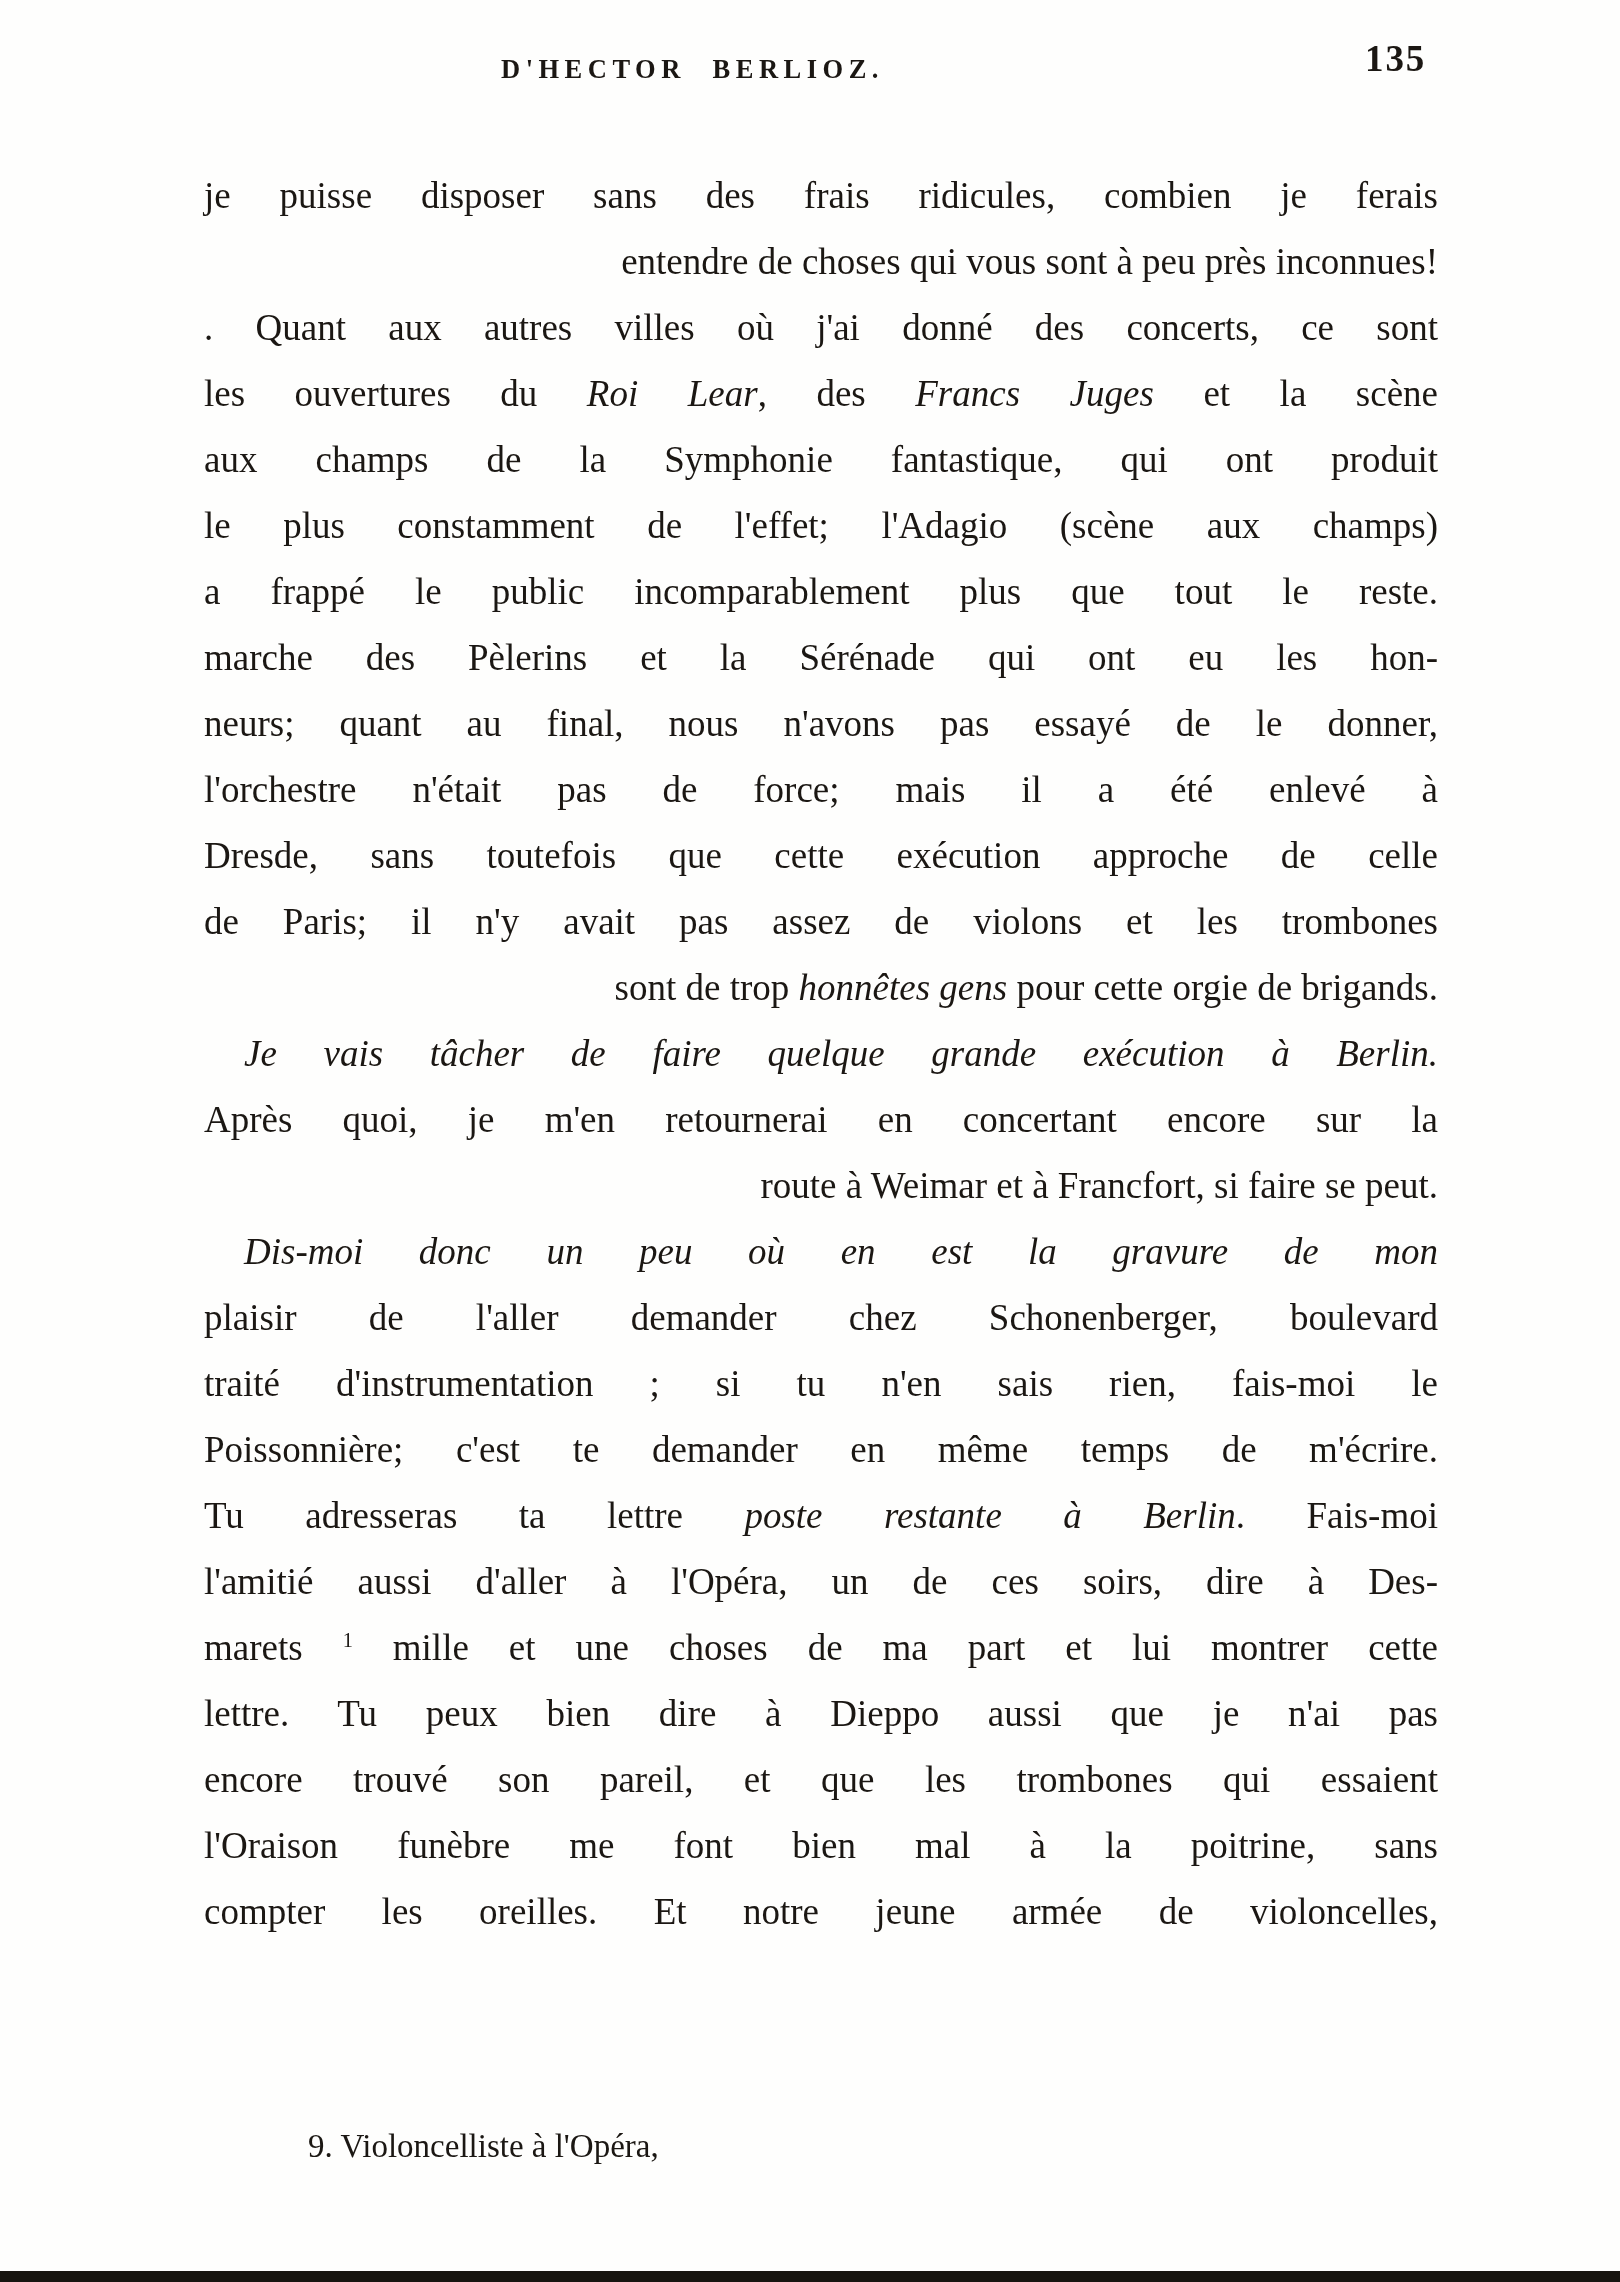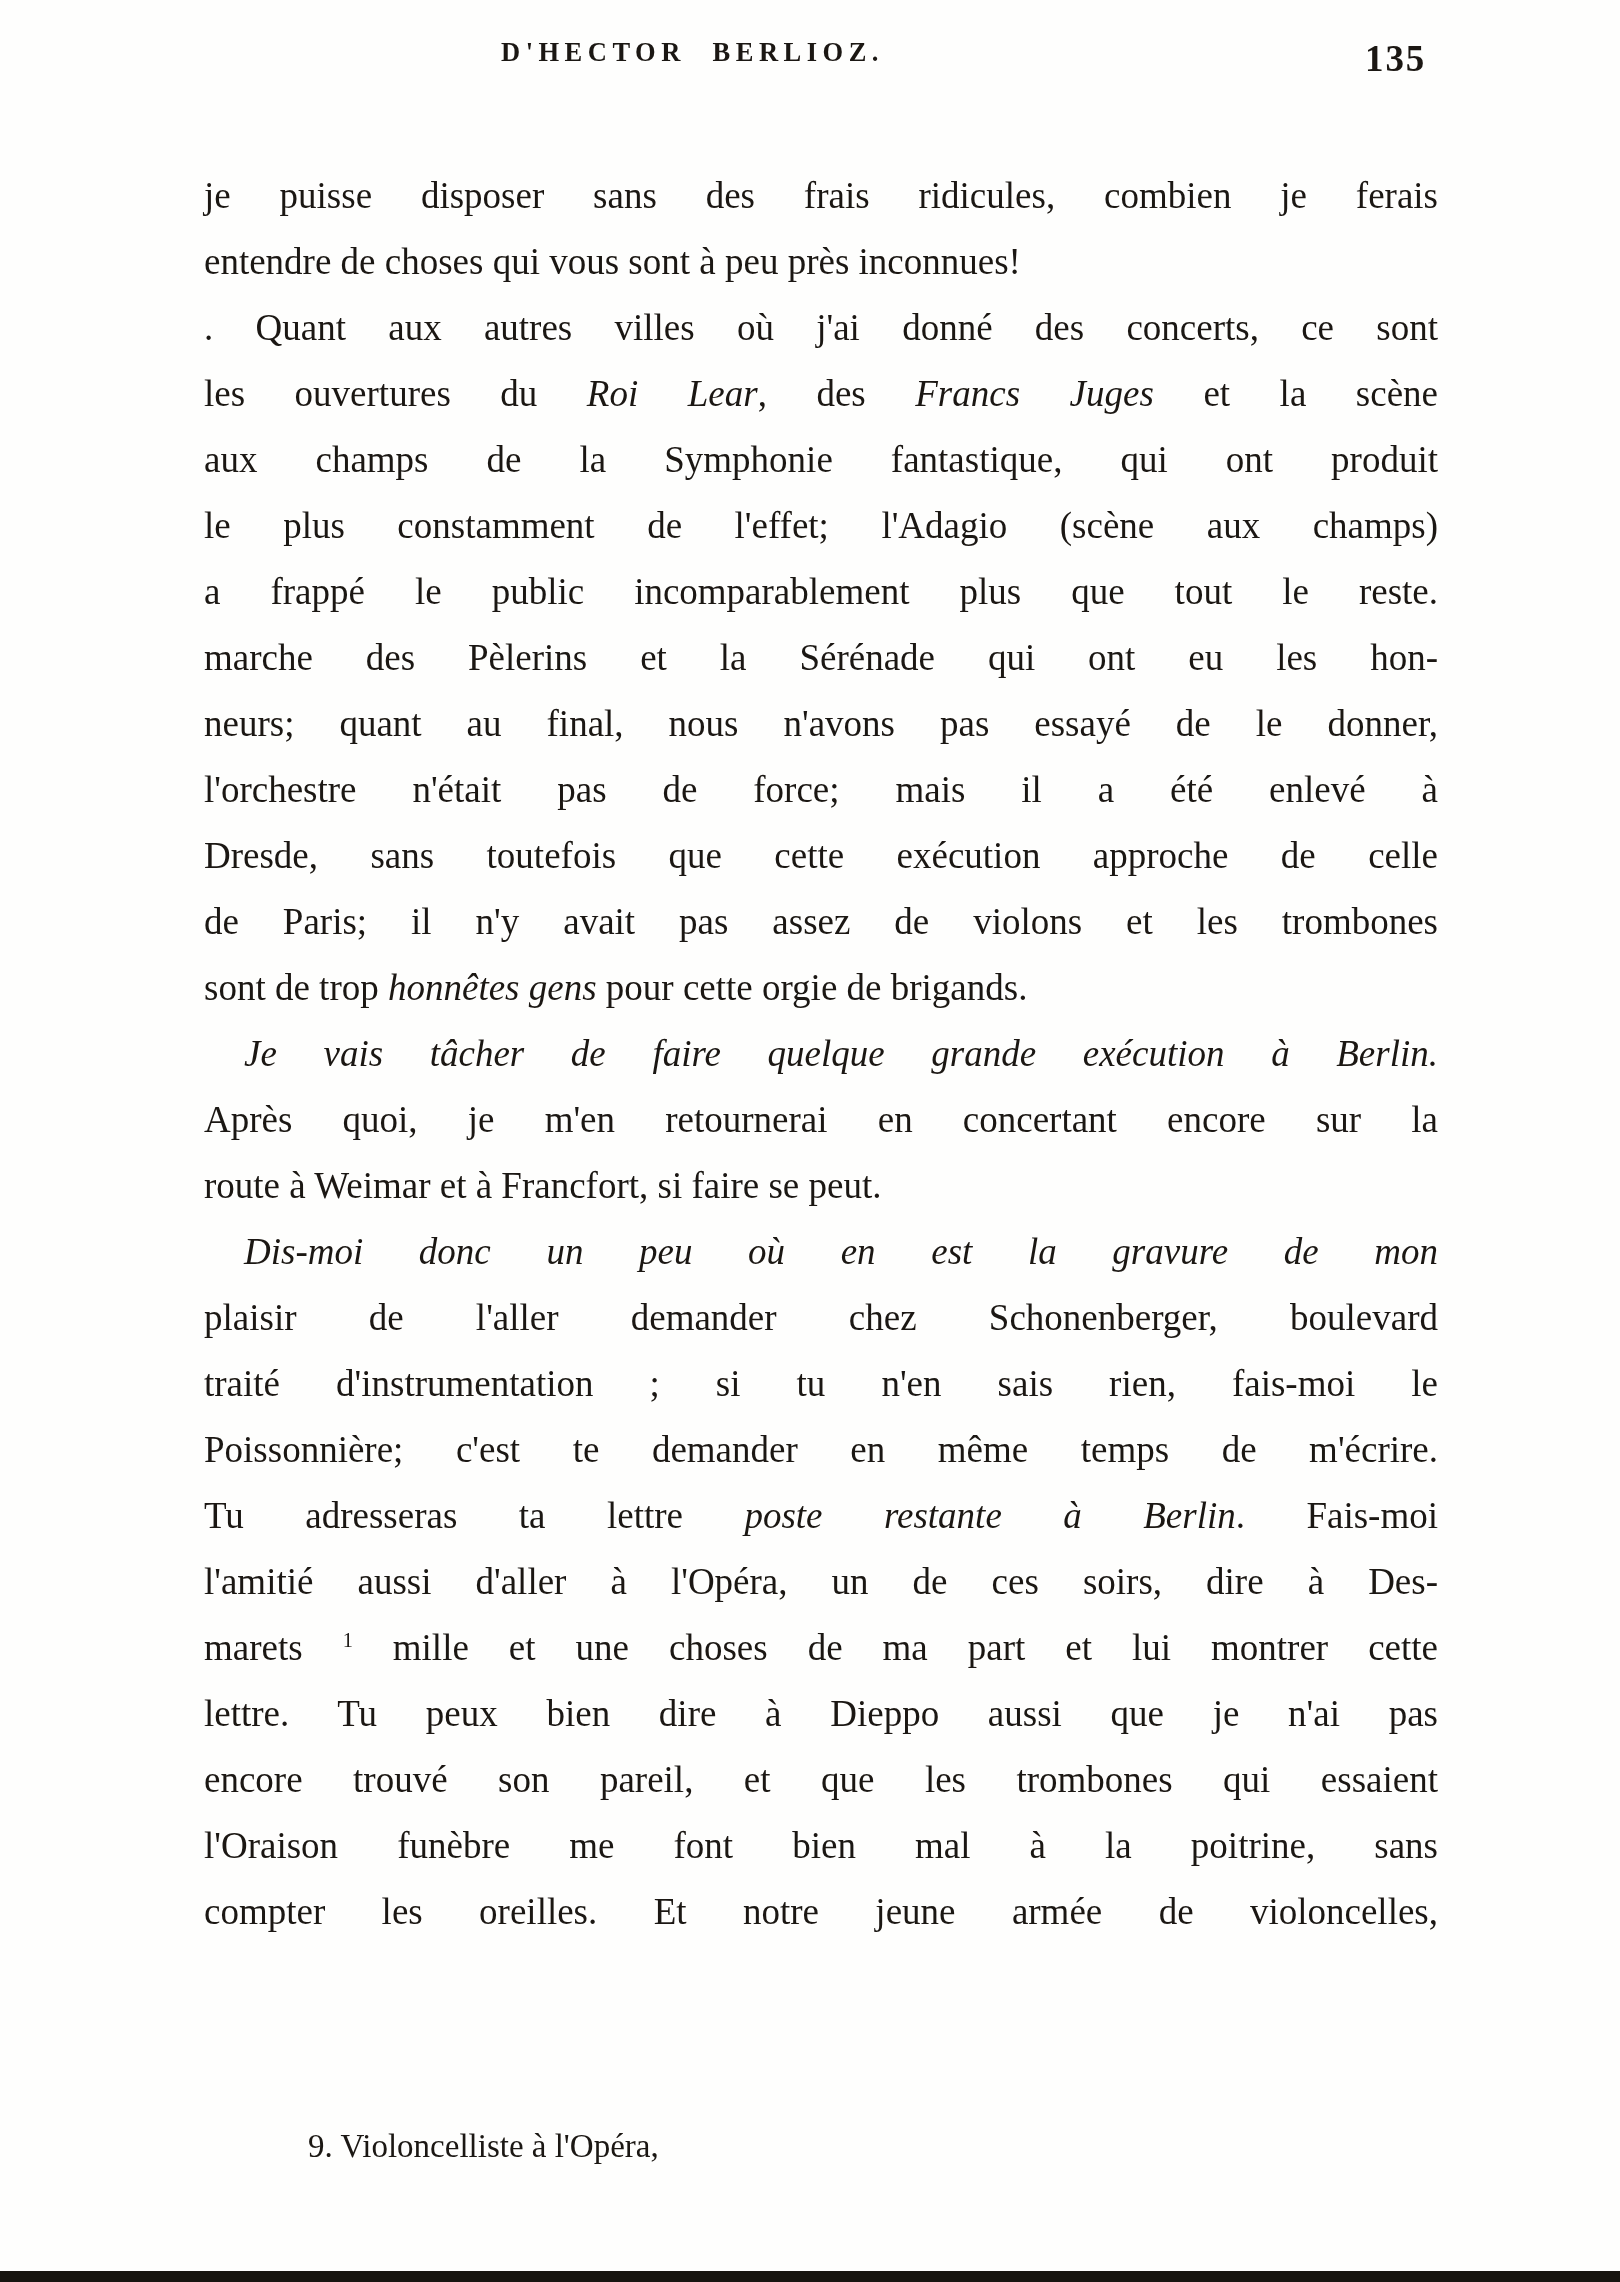--- a/index.html
+++ b/index.html
@@ -16,21 +16,21 @@
   .running-header {
     position: absolute;
     top: 37px;
     left: 192px;
     width: 1234px;
     height: 58px;
   }
   .header-title {
     position: absolute;
     left: 309px;
-    top: 0;
+    top: 17px;
     font-size: 26.5px;
     font-weight: bold;
     letter-spacing: 5.5px;
     word-spacing: 14.6px;
     white-space: nowrap;
   }
   .page-number {
     position: absolute;
     right: 0;
     top: 0;
@@ -41,21 +41,21 @@
   .text-block {
     position: absolute;
     top: 163px;
     left: 204px;
     width: 1234px;
     font-size: 37px;
   }
   .line {
     height: 66px;
     line-height: 66px;
-    text-align: left;
+    text-align: right;
     white-space: normal;
   }
   .line.just {
     text-align: justify;
     text-align-last: justify;
   }
   .line.ind { padding-left: 40px; font-style: italic; }
   .it { font-style: italic; }
   sup {
     font-size: 0.55em;

